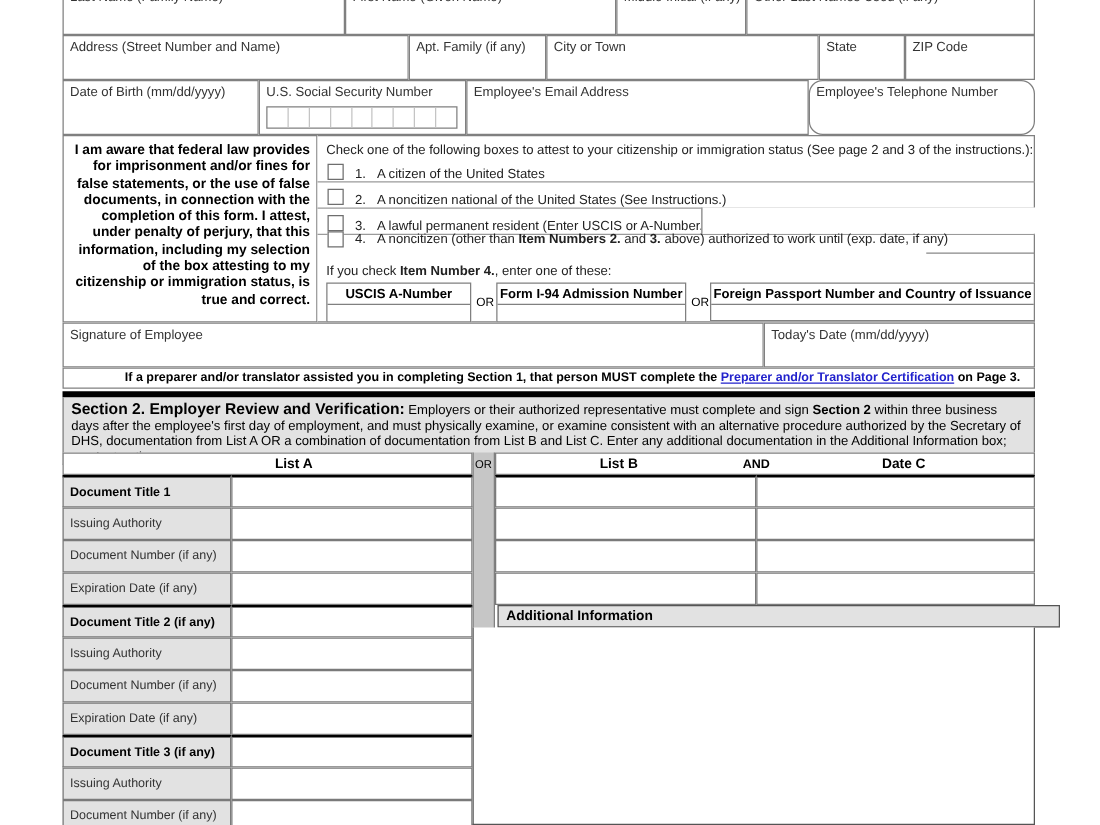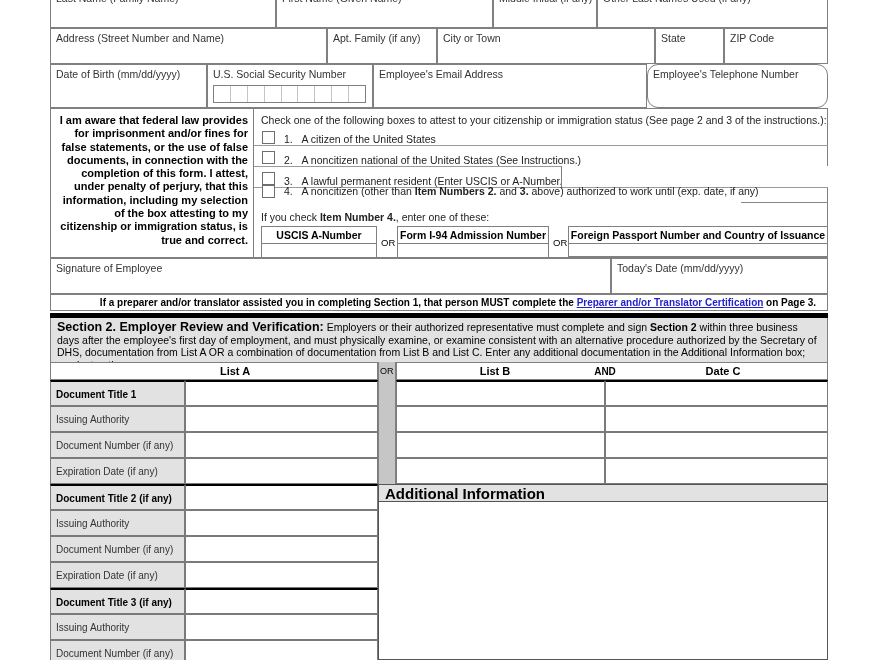--- a/index.html
+++ b/index.html
@@ -173,25 +173,26 @@
     position: absolute;
     background: #c6c6c6;
     border-left: 1px solid #808080;
     border-right: 1px solid #808080;
   }
   .addinfo-hdr {
     position: absolute;
     background: #e2e2e2;
     border: 1px solid #555;
     border-bottom: 1px solid #555;
-    font-size: 15px;
+    font-size: 11px;
     font-weight: bold;
     color: #000;
     line-height: 17px;
     padding-left: 6px;
+    margin-left: 20px;
   }
   .addinfo-body {
     position: absolute;
     background: #fff;
     border-left: 1px solid #555;
     border-right: 1px solid #555;
     border-bottom: 1px solid #555;
   }
   .expline { position: absolute; border-top: 1px solid #888; }
   .ssngrid {

